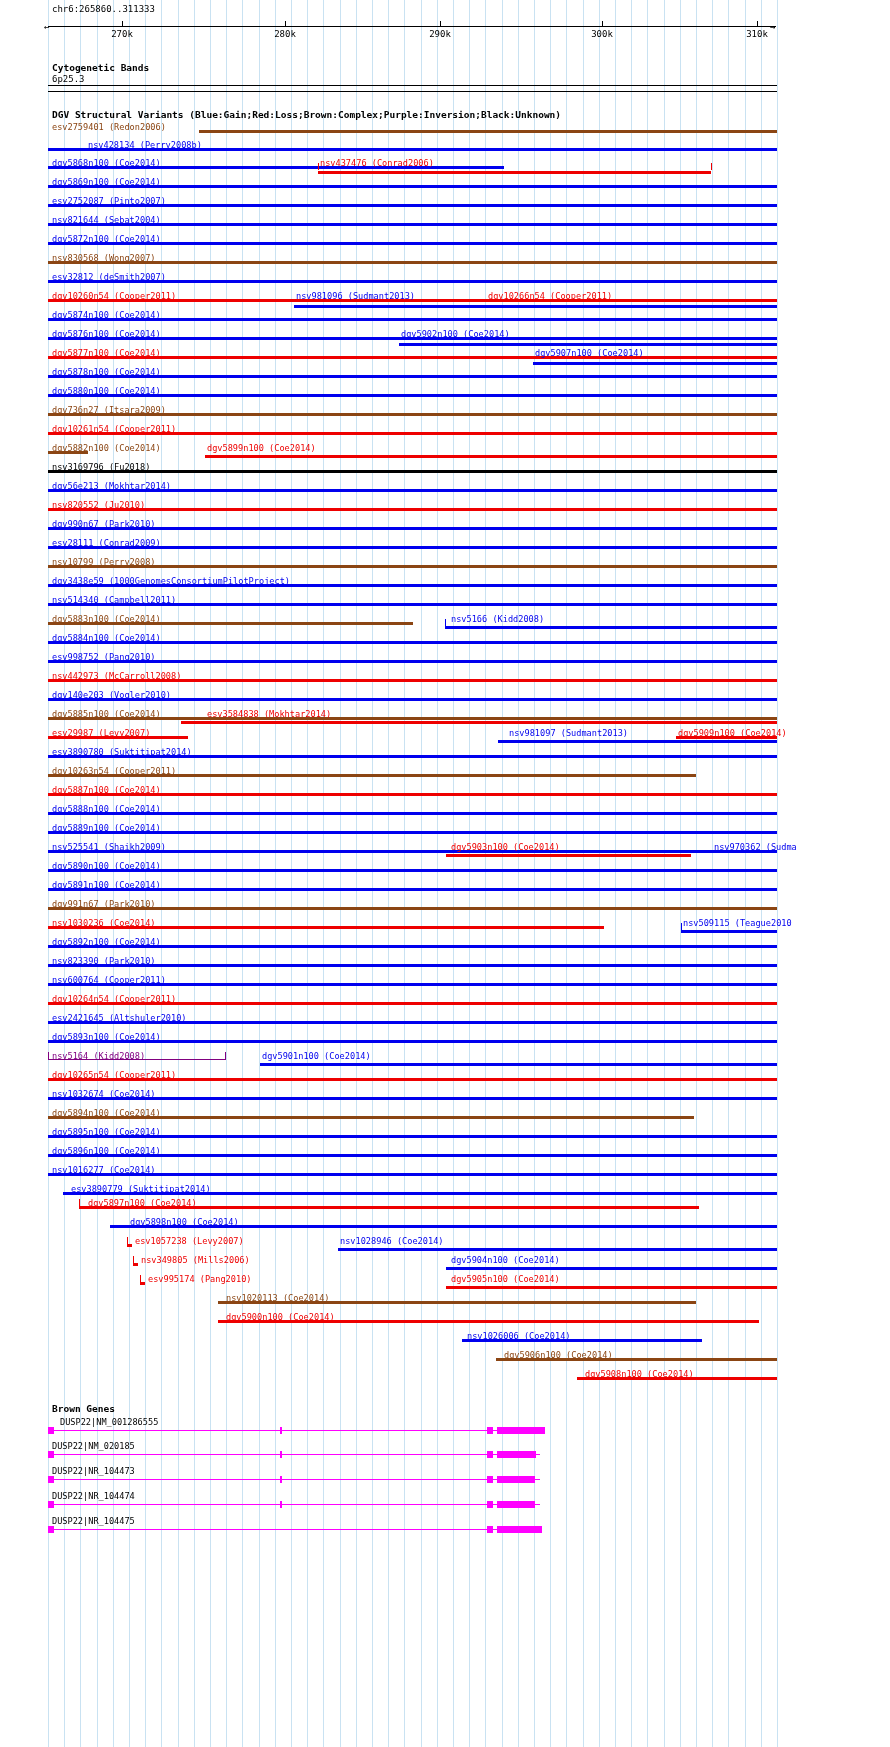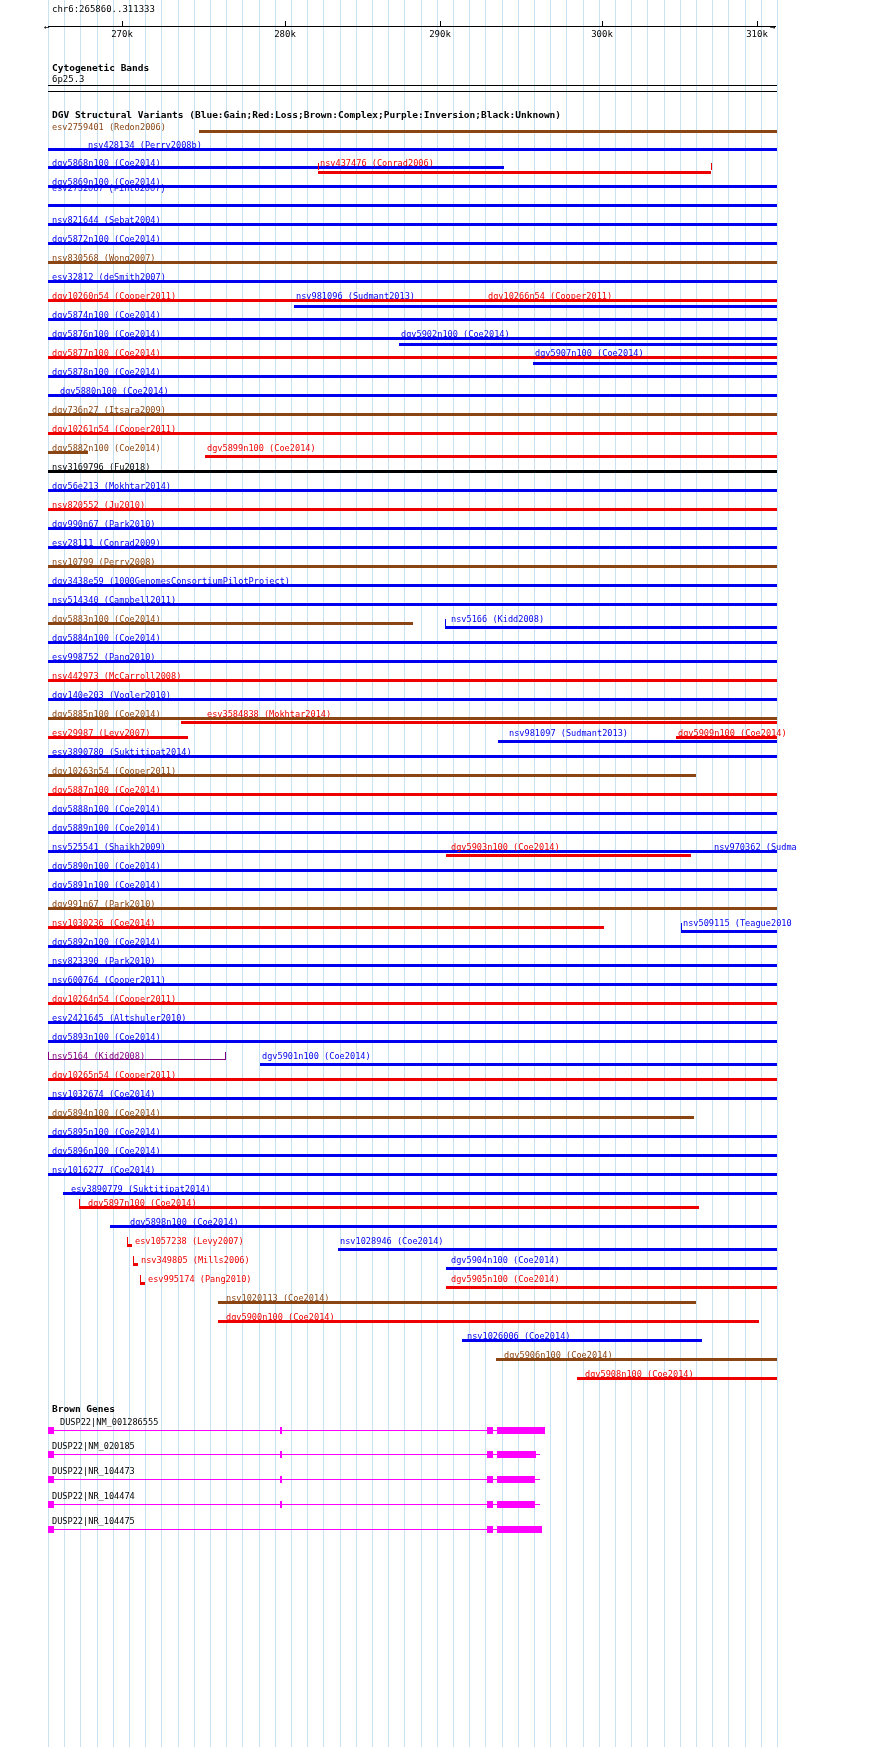--- a/index.html
+++ b/index.html
@@ -124,21 +124,21 @@
       <div class="vlabel" style="left: 52px; top: 140px; color: rgb(0, 0, 238); margin-left: 36px;">nsv428134 (Perry2008b)</div>
       <div class="vbar" style="left: 48px; top: 148px; width: 729px; background: rgb(0, 0, 238);"></div>
       <div class="vlabel" style="left: 52px; top: 158px; color: rgb(0, 0, 238);">dgv5868n100 (Coe2014)</div>
       <div class="vbar" style="left: 48px; top: 166px; width: 456px; background: rgb(0, 0, 238);"></div>
       <div class="vlabel" style="left: 320px; top: 158px; color: rgb(238, 0, 0);">nsv437476 (Conrad2006)</div>
       <div class="vbar" style="left: 318px; top: 171px; width: 393px; background: rgb(238, 0, 0);"></div>
       <div class="tickmark" style="left: 318px; top: 163px; background: rgb(238, 0, 0);"></div>
       <div class="tickmark" style="left: 711px; top: 163px; background: rgb(238, 0, 0);"></div>
       <div class="vlabel" style="left: 52px; top: 177px; color: rgb(0, 0, 238);">dgv5869n100 (Coe2014)</div>
       <div class="vbar" style="left: 48px; top: 185px; width: 729px; background: rgb(0, 0, 238);"></div>
-      <div class="vlabel" style="left: 52px; top: 184px; color: rgb(0, 0, 238); font-family: Liberation Mono, monospace;">esv2752087 (Pinto2007)</div>
+      <div class="vlabel" style="left: 52px; top: 196px; color: rgb(0, 0, 238);">esv2752087 (Pinto2007)</div>
       <div class="vbar" style="left: 48px; top: 204px; width: 729px; background: rgb(0, 0, 238);"></div>
       <div class="vlabel" style="left: 52px; top: 215px; color: rgb(0, 0, 238);">nsv821644 (Sebat2004)</div>
       <div class="vbar" style="left: 48px; top: 223px; width: 729px; background: rgb(0, 0, 238);"></div>
       <div class="vlabel" style="left: 52px; top: 234px; color: rgb(0, 0, 238);">dgv5872n100 (Coe2014)</div>
       <div class="vbar" style="left: 48px; top: 242px; width: 729px; background: rgb(0, 0, 238);"></div>
       <div class="vlabel" style="left: 52px; top: 253px; color: rgb(139, 69, 19);">nsv830568 (Wong2007)</div>
       <div class="vbar" style="left: 48px; top: 261px; width: 729px; background: rgb(139, 69, 19);"></div>
       <div class="vlabel" style="left: 52px; top: 272px; color: rgb(0, 0, 238);">esv32812 (deSmith2007)</div>
       <div class="vbar" style="left: 48px; top: 280px; width: 729px; background: rgb(0, 0, 238);"></div>
       <div class="vlabel" style="left: 52px; top: 291px; color: rgb(238, 0, 0);">dgv10260n54 (Cooper2011)</div>
@@ -152,21 +152,21 @@
       <div class="vlabel" style="left: 52px; top: 329px; color: rgb(0, 0, 238);">dgv5876n100 (Coe2014)</div>
       <div class="vbar" style="left: 48px; top: 337px; width: 729px; background: rgb(0, 0, 238);"></div>
       <div class="vlabel" style="left: 401px; top: 329px; color: rgb(0, 0, 238);">dgv5902n100 (Coe2014)</div>
       <div class="vbar" style="left: 399px; top: 343px; width: 378px; background: rgb(0, 0, 238);"></div>
       <div class="vlabel" style="left: 52px; top: 348px; color: rgb(238, 0, 0);">dgv5877n100 (Coe2014)</div>
       <div class="vbar" style="left: 48px; top: 356px; width: 729px; background: rgb(238, 0, 0);"></div>
       <div class="vlabel" style="left: 535px; top: 348px; color: rgb(0, 0, 238);">dgv5907n100 (Coe2014)</div>
       <div class="vbar" style="left: 533px; top: 362px; width: 244px; background: rgb(0, 0, 238);"></div>
       <div class="vlabel" style="left: 52px; top: 367px; color: rgb(0, 0, 238);">dgv5878n100 (Coe2014)</div>
       <div class="vbar" style="left: 48px; top: 375px; width: 729px; background: rgb(0, 0, 238);"></div>
-      <div class="vlabel" style="left: 52px; top: 386px; color: rgb(0, 0, 238); margin-left: 8px;">dgv5880n100 (Coe2014)</div>
+      <div class="vlabel" style="left: 52px; top: 386px; color: rgb(0, 0, 238);">dgv5880n100 (Coe2014)</div>
       <div class="vbar" style="left: 48px; top: 394px; width: 729px; background: rgb(0, 0, 238);"></div>
       <div class="vlabel" style="left: 52px; top: 405px; color: rgb(139, 69, 19);">dgv736n27 (Itsara2009)</div>
       <div class="vbar" style="left: 48px; top: 413px; width: 729px; background: rgb(139, 69, 19);"></div>
       <div class="vlabel" style="left: 52px; top: 424px; color: rgb(238, 0, 0);">dgv10261n54 (Cooper2011)</div>
       <div class="vbar" style="left: 48px; top: 432px; width: 729px; background: rgb(238, 0, 0);"></div>
       <div class="vlabel" style="left: 52px; top: 443px; color: rgb(139, 69, 19);">dgv5882n100 (Coe2014)</div>
       <div class="vbar" style="left: 48px; top: 451px; width: 40px; background: rgb(139, 69, 19);"></div>
       <div class="vlabel" style="left: 207px; top: 443px; color: rgb(238, 0, 0);">dgv5899n100 (Coe2014)</div>
       <div class="vbar" style="left: 205px; top: 455px; width: 572px; background: rgb(238, 0, 0);"></div>
       <div class="vlabel" style="left: 52px; top: 462px; color: rgb(0, 0, 0);">nsv3169796 (Fu2018)</div>

